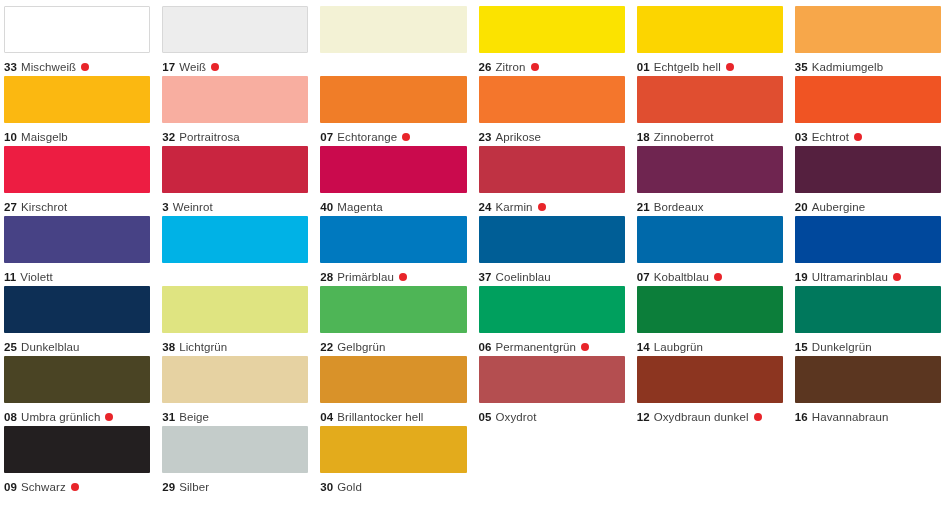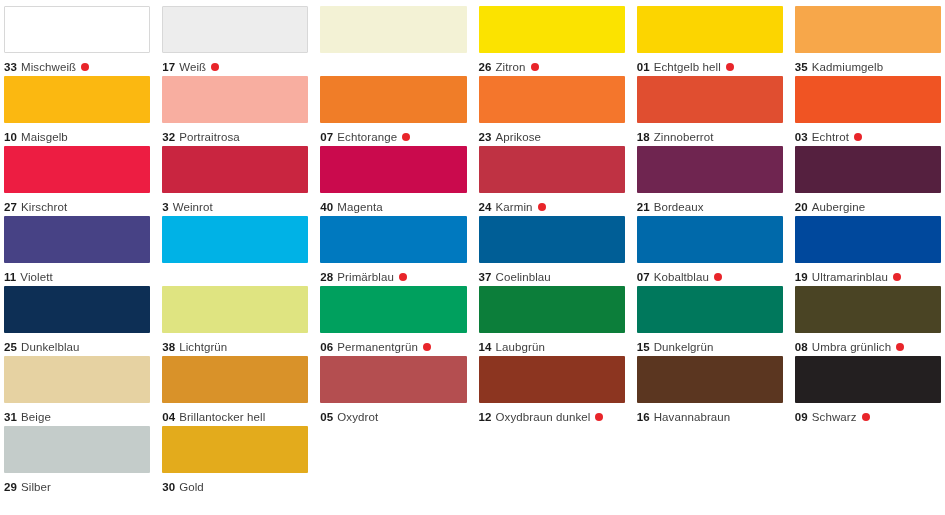--- a/index.html
+++ b/index.html
@@ -246,20 +246,27 @@
       </div>
     </div>
     <div class="swatch-cell">
       <div class="swatch-chip" style="background: rgb(223, 228, 129);"></div>
       <div class="swatch-label">
         <span class="swatch-num">38</span>
         <span class="swatch-name">Lichtgrün</span>
       </div>
     </div>
     <div class="swatch-cell">
+      <div class="swatch-chip" style="background: rgb(78, 181, 86);"></div>
+      <div class="swatch-label">
+        <span class="swatch-num">22</span>
+        <span class="swatch-name">Gelbgrün</span>
+      </div>
+    </div>
+    <div class="swatch-cell">
       <div class="swatch-chip" style="background: rgb(0, 160, 94);"></div>
       <div class="swatch-label">
         <span class="swatch-num">06</span>
         <span class="swatch-name">Permanentgrün</span>
         <span class="dot-marker" style="background: rgb(232, 37, 42);"></span>
       </div>
     </div>
     <div class="swatch-cell">
       <div class="swatch-chip" style="background: rgb(12, 126, 58);"></div>
       <div class="swatch-label">

